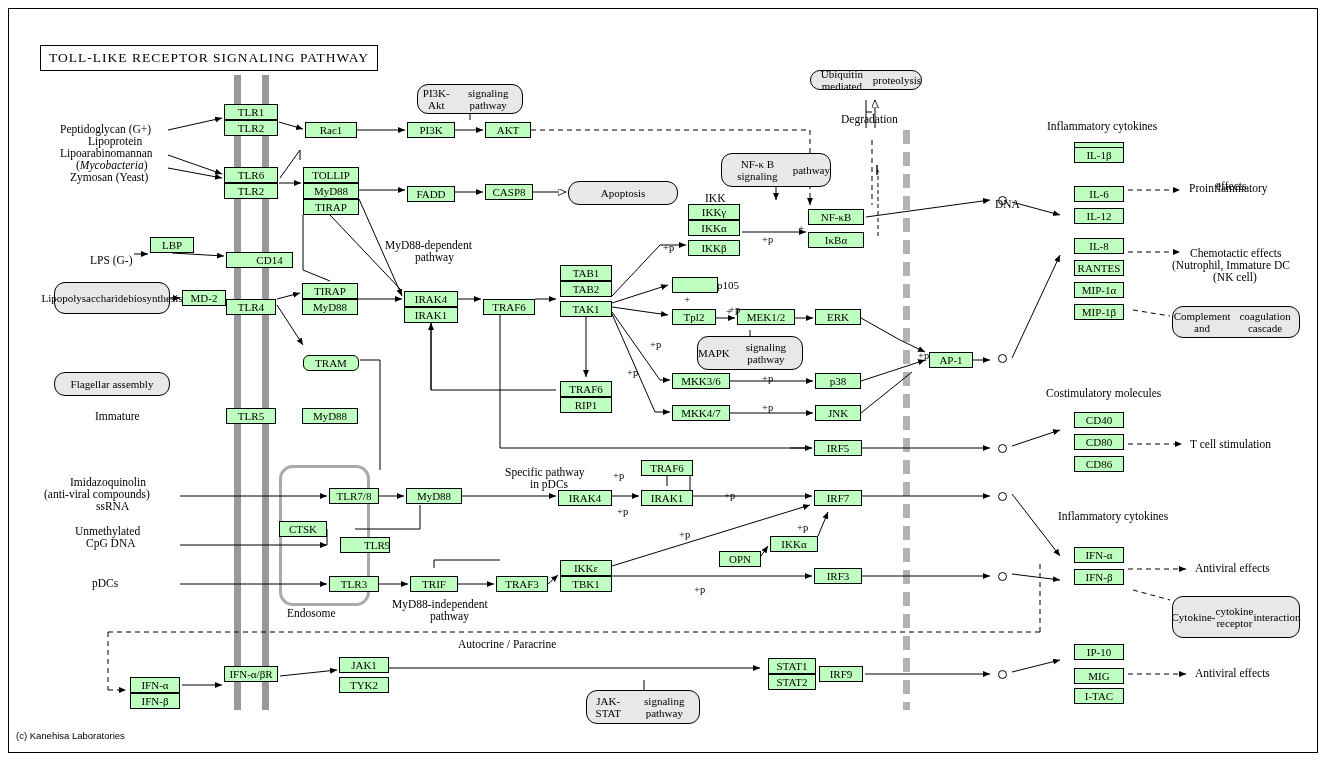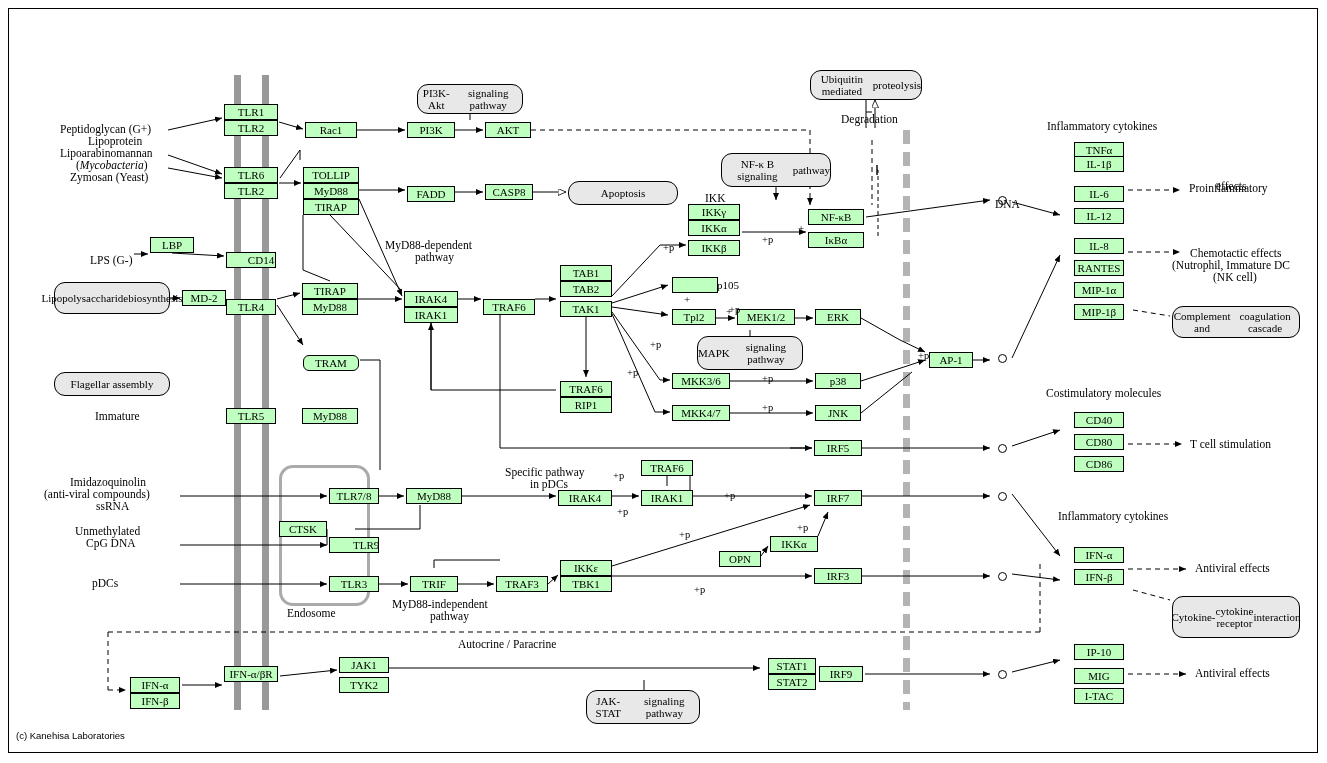--- a/index.html
+++ b/index.html
@@ -30,20 +30,21 @@
 
 <div id="canvas">
   <div id="frame"></div>
 
   <div class="memb" style="left:234px;top:75px;width:7px;height:635px;"></div>
   <div class="memb" style="left:262px;top:75px;width:7px;height:635px;"></div>
   <div class="dashmemb" style="left:903px;top:130px;height:580px;"></div>
 
   <div class="endosome" style="left:279px;top:465px;width:85px;height:135px;"></div>
 
+  <div class="title">TOLL-LIKE  RECEPTOR  SIGNALING  PATHWAY</div>
 
   <svg class="arrowlayer">
     <defs>
       <marker id="ah" markerWidth="8" markerHeight="8" refX="7" refY="3" orient="auto">
         <path d="M0,0 L7,3 L0,6 z" fill="#000"></path>
       </marker>
       <marker id="ahw" markerWidth="9" markerHeight="9" refX="8" refY="3.5" orient="auto">
         <path d="M0,0 L8,3.5 L0,7 z" fill="#fff" stroke="#000" stroke-width="0.8"></path>
       </marker>
       <marker id="bar" markerWidth="6" markerHeight="10" refX="2" refY="5" orient="auto">
@@ -198,21 +199,21 @@
       <div class="gene" style="left: 224px; top: 183px; width: 54px;">TLR2</div>
       <div class="gene" style="left: 305px; top: 122px; width: 52px;">Rac1</div>
       <div class="gene" style="left: 407px; top: 122px; width: 48px;">PI3K</div>
       <div class="gene" style="left: 485px; top: 122px; width: 46px;">AKT</div>
       <div class="gene" style="left: 303px; top: 167px; width: 56px;">TOLLIP</div>
       <div class="gene" style="left: 303px; top: 183px; width: 56px;">MyD88</div>
       <div class="gene" style="left: 303px; top: 199px; width: 56px;">TIRAP</div>
       <div class="gene" style="left: 407px; top: 186px; width: 48px;">FADD</div>
       <div class="gene" style="left: 485px; top: 184px; width: 48px;">CASP8</div>
       <div class="gene" style="left: 150px; top: 237px; width: 44px;">LBP</div>
-      <div class="gene" style="left: 226px; top: 252px; width: 50px; padding-left: 20px;">CD14</div>
+      <div class="gene" style="left: 226px; top: 252px; width: 67px; padding-left: 20px;">CD14</div>
       <div class="gene" style="left: 182px; top: 290px; width: 44px;">MD-2</div>
       <div class="gene" style="left: 226px; top: 299px; width: 50px;">TLR4</div>
       <div class="gene" style="left: 302px; top: 283px; width: 56px;">TIRAP</div>
       <div class="gene" style="left: 302px; top: 299px; width: 56px;">MyD88</div>
       <div class="gene" style="left: 404px; top: 291px; width: 54px;">IRAK4</div>
       <div class="gene" style="left: 404px; top: 307px; width: 54px;">IRAK1</div>
       <div class="gene" style="left: 483px; top: 299px; width: 52px;">TRAF6</div>
       <div class="gene" style="left: 560px; top: 265px; width: 52px;">TAB1</div>
       <div class="gene" style="left: 560px; top: 281px; width: 52px;">TAB2</div>
       <div class="gene" style="left: 560px; top: 301px; width: 52px;">TAK1</div>
@@ -232,21 +233,21 @@
       <div class="gene" style="left: 815px; top: 309px; width: 46px;">ERK</div>
       <div class="gene" style="left: 672px; top: 373px; width: 58px;">MKK3/6</div>
       <div class="gene" style="left: 815px; top: 373px; width: 46px;">p38</div>
       <div class="gene" style="left: 672px; top: 405px; width: 58px;">MKK4/7</div>
       <div class="gene" style="left: 815px; top: 405px; width: 46px;">JNK</div>
       <div class="gene" style="left: 929px; top: 352px; width: 44px;">AP-1</div>
       <div class="gene" style="left: 814px; top: 440px; width: 48px;">IRF5</div>
       <div class="gene" style="left: 329px; top: 488px; width: 50px;">TLR7/8</div>
       <div class="gene" style="left: 406px; top: 488px; width: 56px;">MyD88</div>
       <div class="gene" style="left: 279px; top: 521px; width: 48px;">CTSK</div>
-      <div class="gene" style="left: 329px; top: 537px; width: 50px; padding-left: 23px;">TLR9</div>
+      <div class="gene" style="left: 340px; top: 537px; width: 50px; padding-left: 23px;">TLR9</div>
       <div class="gene" style="left: 641px; top: 460px; width: 52px;">TRAF6</div>
       <div class="gene" style="left: 558px; top: 490px; width: 54px;">IRAK4</div>
       <div class="gene" style="left: 641px; top: 490px; width: 52px;">IRAK1</div>
       <div class="gene" style="left: 814px; top: 490px; width: 48px;">IRF7</div>
       <div class="gene" style="left: 719px; top: 551px; width: 42px;">OPN</div>
       <div class="gene" style="left: 770px; top: 536px; width: 48px;">IKKα</div>
       <div class="gene" style="left: 560px; top: 560px; width: 52px;">IKKε</div>
       <div class="gene" style="left: 560px; top: 576px; width: 52px;">TBK1</div>
       <div class="gene" style="left: 329px; top: 576px; width: 50px;">TLR3</div>
       <div class="gene" style="left: 410px; top: 576px; width: 48px;">TRIF</div>
@@ -254,42 +255,42 @@
       <div class="gene" style="left: 814px; top: 568px; width: 48px;">IRF3</div>
       <div class="gene" style="left: 130px; top: 677px; width: 50px;">IFN-α</div>
       <div class="gene" style="left: 130px; top: 693px; width: 50px;">IFN-β</div>
       <div class="gene" style="left: 224px; top: 666px; width: 54px;">IFN-α/βR</div>
       <div class="gene" style="left: 339px; top: 657px; width: 50px;">JAK1</div>
       <div class="gene" style="left: 339px; top: 677px; width: 50px;">TYK2</div>
       <div class="gene" style="left: 768px; top: 658px; width: 48px;">STAT1</div>
       <div class="gene" style="left: 768px; top: 674px; width: 48px;">STAT2</div>
       <div class="gene" style="left: 819px; top: 666px; width: 44px;">IRF9</div>
       <div class="gene" style="left: 1074px; top: 142px; width: 50px;">TNFα</div>
-      <div class="gene" style="left: 1074px; top: 156px; width: 50px;">IL-1β</div>
+      <div class="gene" style="left: 1074px; top: 147px; width: 50px;">IL-1β</div>
       <div class="gene" style="left: 1074px; top: 186px; width: 50px;">IL-6</div>
       <div class="gene" style="left: 1074px; top: 208px; width: 50px;">IL-12</div>
       <div class="gene" style="left: 1074px; top: 238px; width: 50px;">IL-8</div>
       <div class="gene" style="left: 1074px; top: 260px; width: 50px;">RANTES</div>
       <div class="gene" style="left: 1074px; top: 282px; width: 50px;">MIP-1α</div>
       <div class="gene" style="left: 1074px; top: 304px; width: 50px;">MIP-1β</div>
       <div class="gene" style="left: 1074px; top: 412px; width: 50px;">CD40</div>
       <div class="gene" style="left: 1074px; top: 434px; width: 50px;">CD80</div>
       <div class="gene" style="left: 1074px; top: 456px; width: 50px;">CD86</div>
       <div class="gene" style="left: 1074px; top: 547px; width: 50px;">IFN-α</div>
       <div class="gene" style="left: 1074px; top: 569px; width: 50px;">IFN-β</div>
       <div class="gene" style="left: 1074px; top: 644px; width: 50px;">IP-10</div>
       <div class="gene" style="left: 1074px; top: 668px; width: 50px;">MIG</div>
       <div class="gene" style="left: 1074px; top: 688px; width: 50px;">I-TAC</div>
     </div>
   <div id="map-layer">
       <div class="map" style="left: 417px; top: 84px; width: 106px; height: 30px;">
         <div>PI3K-Akt</div>
         <div>signaling pathway</div>
       </div>
-      <div class="map" style="left: 810px; top: 70px; width: 112px; height: 30px;">
+      <div class="map" style="left: 810px; top: 70px; width: 112px; height: 20px;">
         <div>Ubiquitin mediated</div>
         <div>proteolysis</div>
       </div>
       <div class="map" style="left: 721px; top: 153px; width: 110px; height: 34px;">
         <div>NF-κ B signaling</div>
         <div>pathway</div>
       </div>
       <div class="map" style="left: 568px; top: 181px; width: 110px; height: 24px;">
         <div>Apoptosis</div>
       </div>

